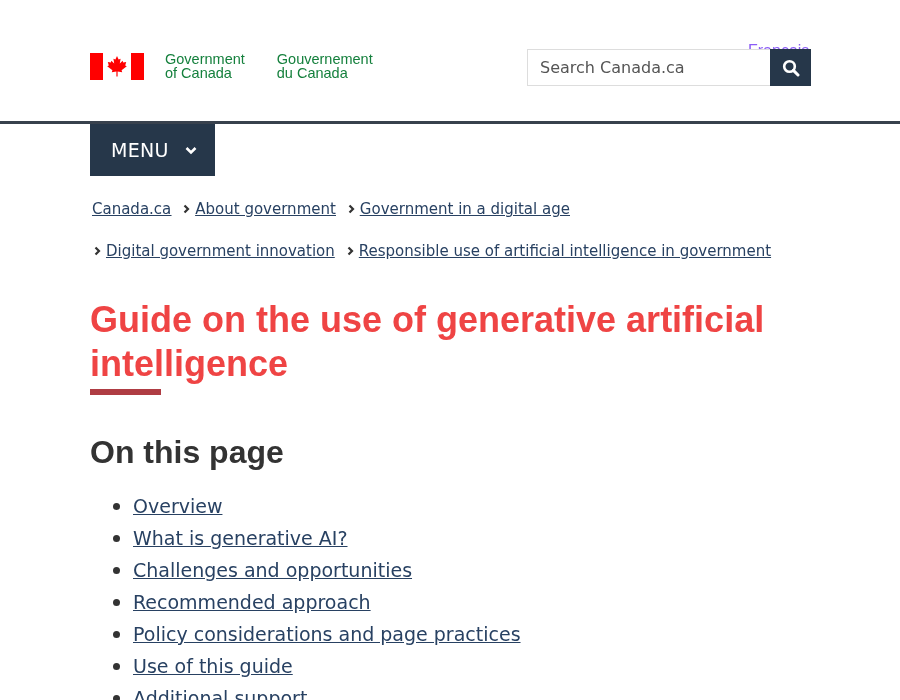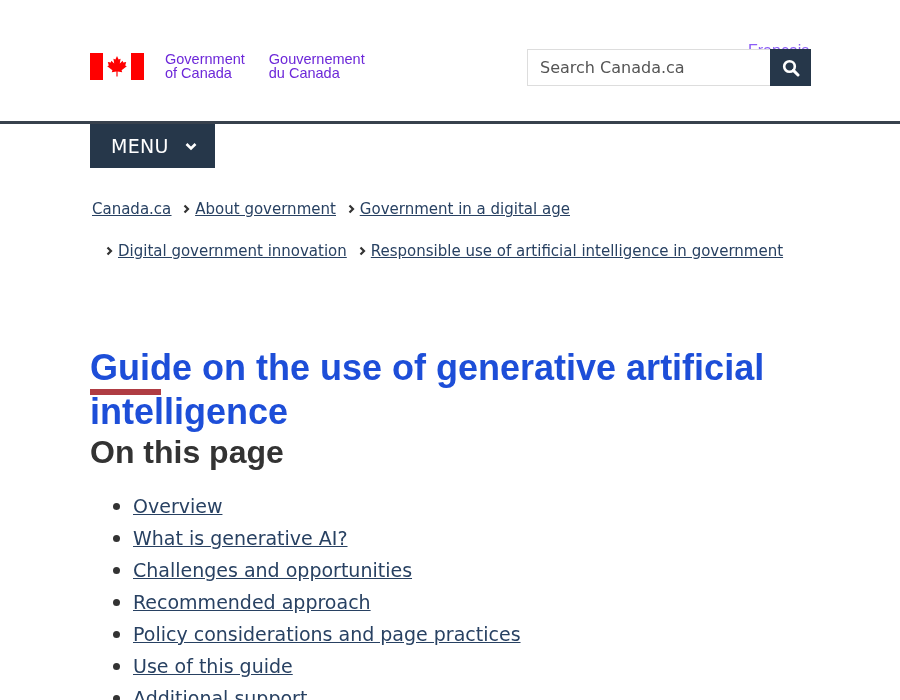--- a/index.html
+++ b/index.html
@@ -11,56 +11,56 @@
     font-size: 16px; color: #8b5cf6; text-decoration: underline;
     font-family: Liberation Sans, sans-serif;
     margin-top: 30px;
   }
 
   .brand { position: absolute; top: 52px; left: 90px; display: flex; align-items: center; }
   .flag { width: 54px; height: 27px; position: relative; display: block; }
   .flag .bar-l { position: absolute; left: 0; top: 0; width: 13px; height: 27px; background: #ff0000; }
   .flag .bar-r { position: absolute; right: 0; top: 0; width: 13px; height: 27px; background: #ff0000; }
   .flag svg { position: absolute; left: 17px; top: 3px; }
-  .wordmark { font-family: "Liberation Sans", sans-serif; font-size: 14.5px; line-height: 14px; color: #6d28d9; }
+  .wordmark { font-family: "Liberation Sans", sans-serif; font-size: 14.5px; line-height: 14px; color: #15803d; }
   .wm-en { margin-left: 21px; }
-  .wm-fr { margin-left: 24px; }
+  .wm-fr { margin-left: 32px; }
 
   .search { position: absolute; top: 49px; left: 527px; display: flex; }
   .search input {
     width: 243px; height: 37px; border: 1px solid #ddd; border-right: none;
     padding: 0 12px; font-size: 16px; color: #0c4a6e; font-family: "DejaVu Sans", sans-serif;
     background: #fff; outline: none;
   }
   .search input::placeholder { color: #555; }
   .search-btn {
     width: 41px; height: 37px; background: #26374a; border: none;
     display: flex; align-items: center; justify-content: center; cursor: pointer;
   }
 
   .header-rule { position: absolute; top: 121px; left: 0; width: 900px; height: 3px; background: #38414d; }
 
   .menu-btn {
-    position: absolute; top: 124px; left: 90px; width: 125px; height: 44px;
+    position: absolute; top: 124px; left: 90px; width: 125px; height: 52px;
     background: #26374a; color: #fff; border: none; display: flex; align-items: center;
     padding-left: 21px; font-size: 19px; font-family: "DejaVu Sans", sans-serif; cursor: pointer;
     letter-spacing: 0.3px;
   }
   .menu-btn svg { margin-left: 16px; }
 
   .crumbs a { color: #284162; text-decoration: underline; font-size: 15px; font-family: "DejaVu Sans", sans-serif; }
   .crumb-row { position: absolute; left: 92px; display: flex; align-items: center; white-space: nowrap; }
   .crumb-row.r1 { top: 200px; text-decoration: underline; }
-  .crumb-row.r2 { top: 242px; left: 106px; }
+  .crumb-row.r2 { top: 242px; left: 94px; }
   .chev { display: inline-block; margin: 0 5px 0 12px; }
   .r2 .chev.first { margin-left: 0; }
 
   h1.page-title {
     position: absolute; top: 298px; left: 90px; width: 700px;
-    font-family: "Liberation Sans", sans-serif; font-weight: bold; font-size: 36px; line-height: 44px; color: #1d4ed8; margin-top: 48px;
+    font-family: "Liberation Sans", sans-serif; font-weight: bold; font-size: 36px; line-height: 44px; color: #ef4444;
   }
   .title-underline { position: absolute; top: 389px; left: 90px; width: 71px; height: 6px; background: #af3c43; }
 
   h2.toc-title {
     position: absolute; top: 434px; left: 90px;
     font-family: "Liberation Sans", sans-serif; font-weight: bold; font-size: 32px; color: #333;
   }
   ul.toc { position: absolute; top: 490px; left: 110px; list-style: none; }
   ul.toc li { height: 32px; display: flex; align-items: center; font-size: 19px; }
   ul.toc li .dot { width: 7px; height: 7px; border-radius: 50%; background: #333; margin-right: 13px; margin-left: 3px; }

